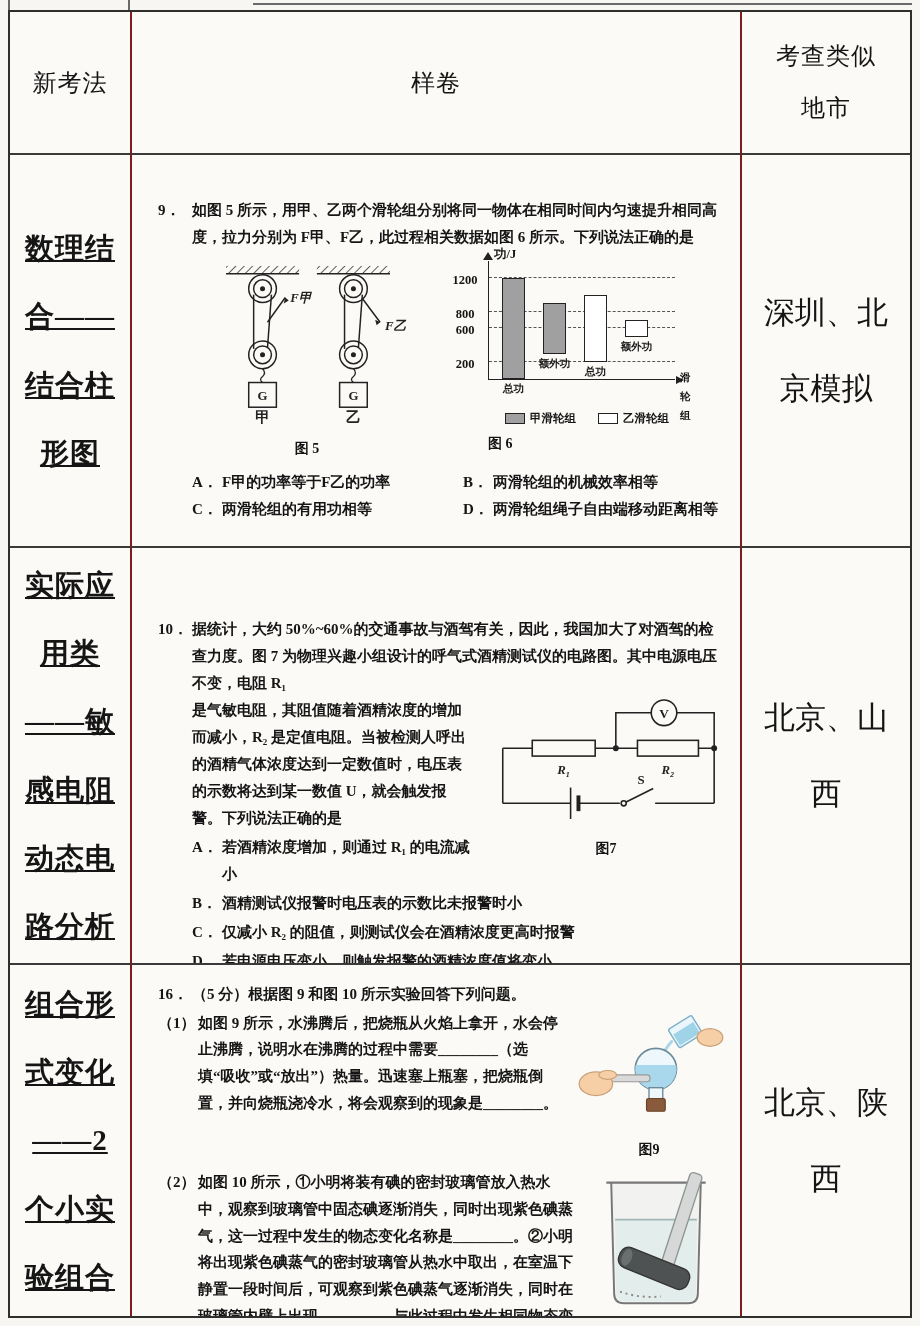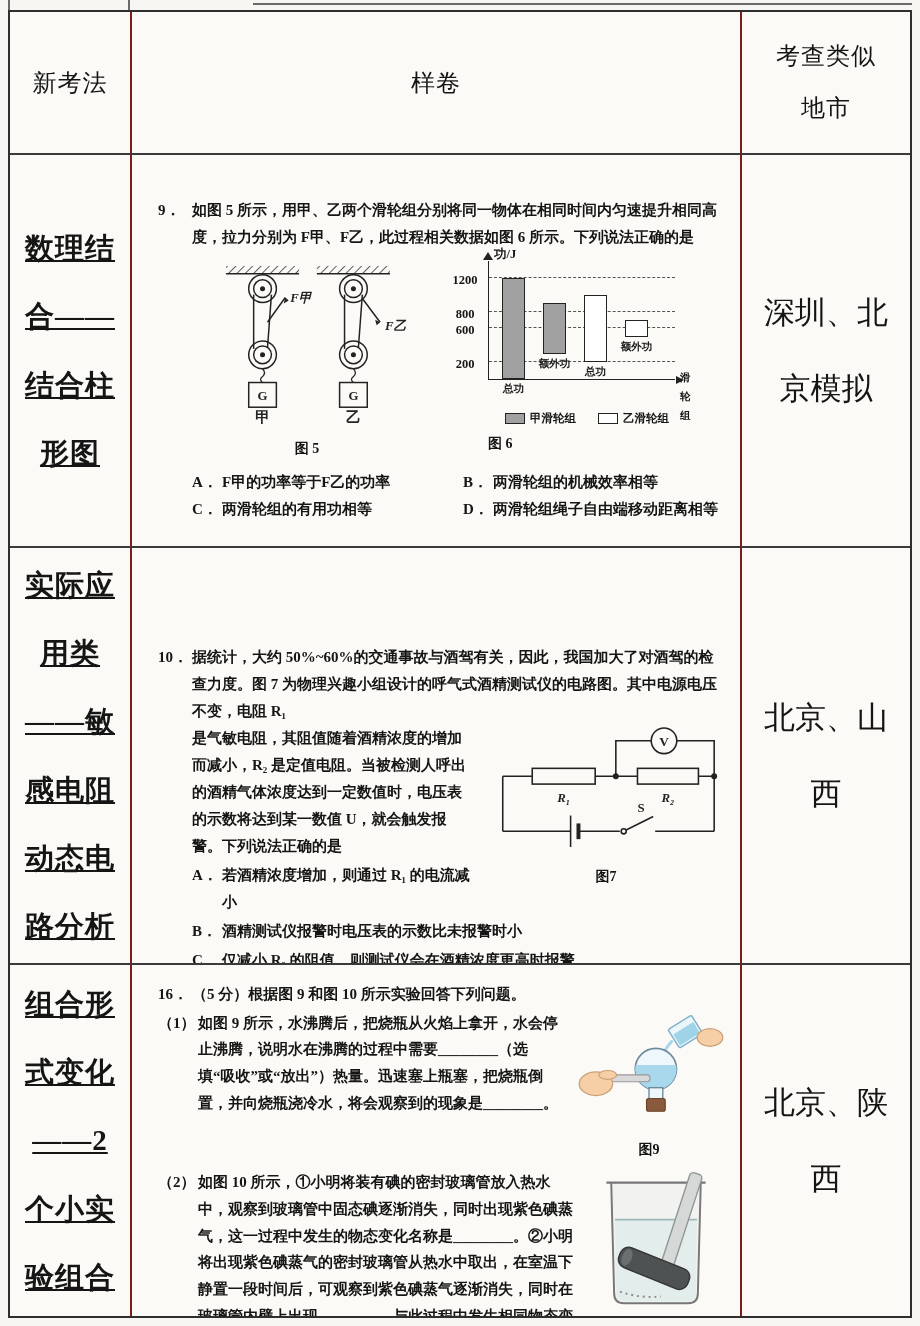--- a/index.html
+++ b/index.html
@@ -231,21 +231,21 @@
   </div>
 
   <div class="cell center-cell side-label">
     <span>实际应
 用类
 ——敏
 感电阻
 动态电
 路分析</span>
   </div>
-  <div class="cell qcell" style="padding-top:96px;">
+  <div class="cell qcell" style="padding-top:68px;">
     <div class="q">
       <span class="qnum">10．</span>
       <span>据统计，大约 50%~60%的交通事故与酒驾有关，因此，我国加大了对酒驾的检查力度。图 7 为物理兴趣小组设计的呼气式酒精测试仪的电路图。其中电源电压不变，电阻 R₁</span>
     </div>
     <div class="q10-rest clearfix">
       <div class="float-fig">
         <svg width="236" height="128" viewBox="0 0 240 130">
           <g stroke="#222" fill="none" stroke-width="1.6">
             <line x1="15" y1="52" x2="230" y2="52"></line>
             <rect x="45" y="44" width="64" height="16" fill="#fbfaf7"></rect>

